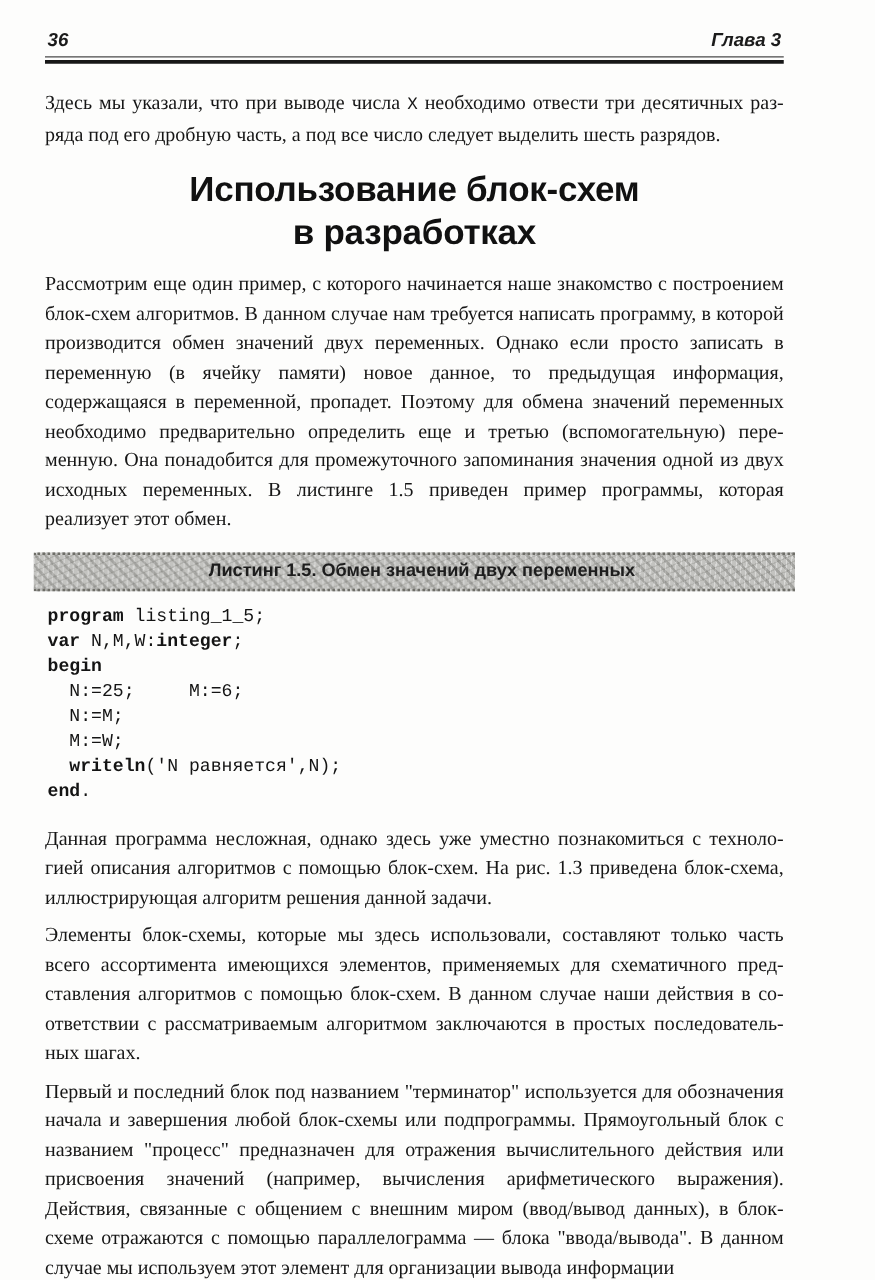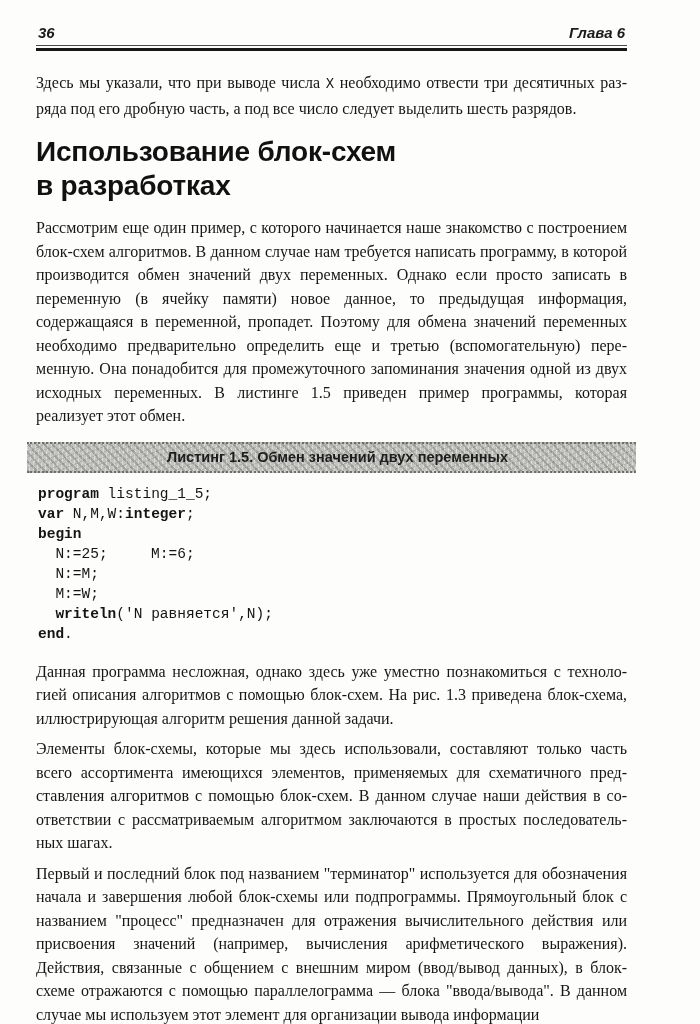--- a/index.html
+++ b/index.html
@@ -38,21 +38,21 @@
     font-family:"Liberation Mono","DejaVu Sans Mono",monospace;
     font-size:14px;
   }
   
   h1.section-heading{
     font-family:"Liberation Sans",sans-serif;
     font-weight:bold;font-size:28px;line-height:34px;
     letter-spacing:-0.2px;color:#111;
     margin:15px 0 13px 0;
   }
-  h1.section-heading span{display:block;}
+  h1.section-heading span{display:block;text-align:center;}
   
   .listing-caption{
     margin:14px -9px 11px -9px;
     height:27px;line-height:27px;
     padding-left:12px;
     font-family:"Liberation Sans",sans-serif;
     font-weight:bold;font-size:14.5px;color:#1d1d1d;
     background-color:#c3c3c0;
     background-image:
       repeating-linear-gradient(47deg, rgba(66,66,60,0.25) 0 2px, rgba(0,0,0,0) 2px 6px),
@@ -71,21 +71,21 @@
   .code-block .code-line{white-space:pre;}
   .kw{font-weight:bold;margin-top:45px;}
 </style>
 </head>
 <body>
 
 <div class="page">
 
   <header class="page-header">
     <span>36</span>
-    <span>Глава 6</span>
+    <span>Глава 3</span>
   </header>
   <div class="header-rule"></div>
 
   <p class="body-para"><span>Здесь мы указали, что при выводе числа </span><span class="inline-code">X</span><span> необходимо отвести три десятичных раз­ряда под его дробную часть, а под все число следует выделить шесть разрядов.</span></p>
 
   <h1 class="section-heading">
     <span>Использование блок-схем</span>
     <span>в разработках</span>
   </h1>
 

